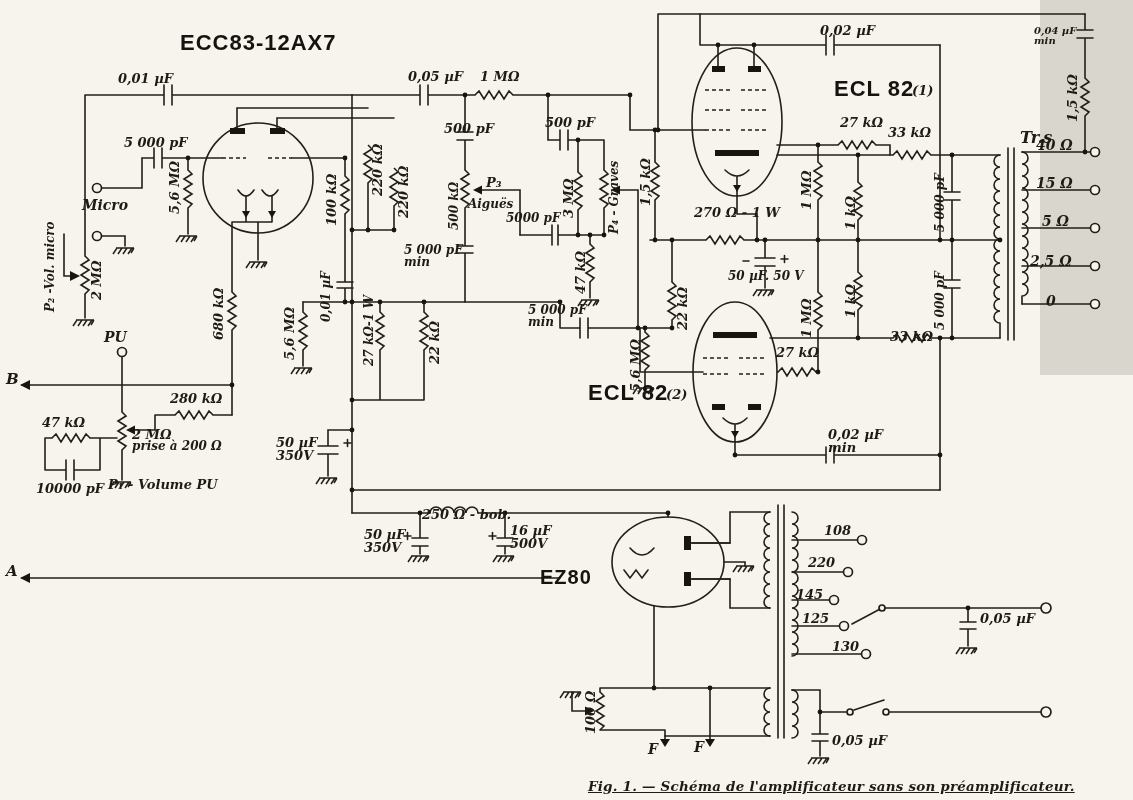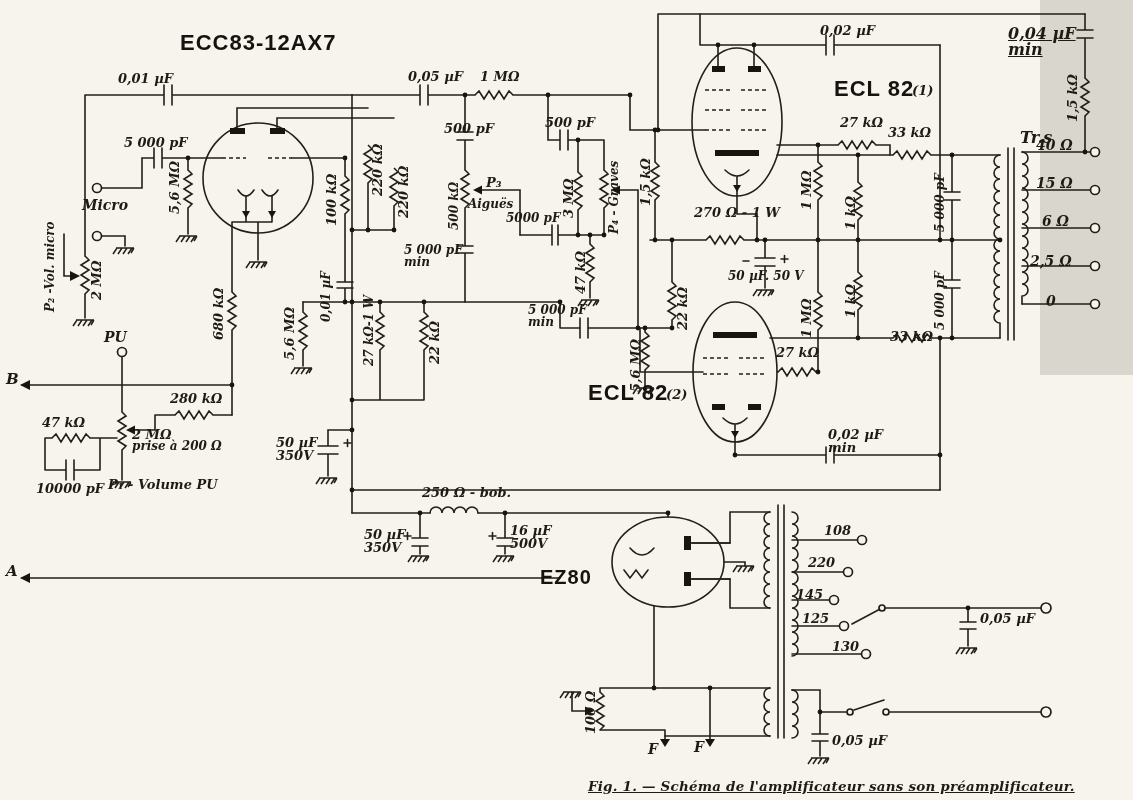--- a/index.html
+++ b/index.html
@@ -329,21 +329,21 @@
       <div class="lbl" style="left: 42px; top: 416px; font-size: 13px;">47 kΩ</div>
       <div class="lbl" style="left: 132px; top: 428px; font-size: 13px;">2 MΩ</div>
       <div class="lbl" style="left: 132px; top: 440px; font-size: 12px;">prise à 200 Ω</div>
       <div class="lbl" style="left: 108px; top: 478px; font-size: 13px;">P₁ - Volume PU</div>
       <div class="lbl" style="left: 36px; top: 482px; font-size: 13px;">10000 pF</div>
       <div class="lbl" style="left: 276px; top: 436px; font-size: 13px;">50 µF
 350V</div>
       <div class="lbl" style="left: 363px; top: 366px; font-size: 12px; transform: rotate(-90deg);">27 kΩ-1 W</div>
       <div class="lbl" style="left: 428px; top: 364px; font-size: 13px; transform: rotate(-90deg);">22 kΩ</div>
       <div class="lbl" style="left: 6px; top: 564px; font-size: 15px;">A</div>
-      <div class="lbl" style="left: 422px; top: 486px; font-size: 13px;">250 Ω - bob.</div>
+      <div class="lbl" style="left: 422px; top: 508px; font-size: 13px;">250 Ω - bob.</div>
       <div class="lbl" style="left: 364px; top: 528px; font-size: 13px;">50 µF
 350V</div>
       <div class="lbl" style="left: 510px; top: 524px; font-size: 13px;">16 µF
 500V</div>
       <div class="lbl title" style="left: 540px; top: 566px; font-size: 20px;">EZ80</div>
       <div class="lbl" style="left: 408px; top: 70px; font-size: 13px;">0,05 µF</div>
       <div class="lbl" style="left: 480px; top: 70px; font-size: 13px;">1 MΩ</div>
       <div class="lbl" style="left: 444px; top: 122px; font-size: 13px;">500 pF</div>
       <div class="lbl" style="left: 448px; top: 230px; font-size: 12px; transform: rotate(-90deg);">500 kΩ</div>
       <div class="lbl" style="left: 486px; top: 176px; font-size: 13px;">P₃</div>
@@ -373,26 +373,26 @@
       <div class="lbl" style="left: 800px; top: 338px; font-size: 13px; transform: rotate(-90deg);">1 MΩ</div>
       <div class="lbl" style="left: 776px; top: 346px; font-size: 13px;">27 kΩ</div>
       <div class="lbl" style="left: 890px; top: 330px; font-size: 13px;">33 kΩ</div>
       <div class="lbl title" style="left: 588px; top: 380px; font-size: 22px;">ECL 82</div>
       <div class="lbl" style="left: 666px; top: 388px; font-size: 13px;">(2)</div>
       <div class="lbl" style="left: 828px; top: 428px; font-size: 13px;">0,02 µF
 min</div>
       <div class="lbl" style="left: 934px; top: 232px; font-size: 12px; transform: rotate(-90deg);">5 000 pF</div>
       <div class="lbl" style="left: 934px; top: 330px; font-size: 12px; transform: rotate(-90deg);">5 000 pF</div>
       <div class="lbl" style="left: 1020px; top: 130px; font-size: 16px;">Tr.s</div>
-      <div class="lbl" style="left: 1008px; top: 26px; font-size: 16px; text-decoration: underline;">0,04 µF
+      <div class="lbl" style="left: 1034px; top: 26px; font-size: 10px;">0,04 µF
 min</div>
       <div class="lbl" style="left: 1066px; top: 122px; font-size: 13px; transform: rotate(-90deg);">1,5 kΩ</div>
       <div class="lbl" style="left: 1036px; top: 138px; font-size: 14px;">40 Ω</div>
       <div class="lbl" style="left: 1036px; top: 176px; font-size: 14px;">15 Ω</div>
-      <div class="lbl" style="left: 1042px; top: 214px; font-size: 14px;">6 Ω</div>
+      <div class="lbl" style="left: 1042px; top: 214px; font-size: 14px;">5 Ω</div>
       <div class="lbl" style="left: 1030px; top: 254px; font-size: 14px;">2,5 Ω</div>
       <div class="lbl" style="left: 1046px; top: 294px; font-size: 14px;">0</div>
       <div class="lbl" style="left: 824px; top: 524px; font-size: 13px;">108</div>
       <div class="lbl" style="left: 808px; top: 556px; font-size: 13px;">220</div>
       <div class="lbl" style="left: 796px; top: 588px; font-size: 13px;">145</div>
       <div class="lbl" style="left: 802px; top: 612px; font-size: 13px; font-style: italic;">125</div>
       <div class="lbl" style="left: 832px; top: 640px; font-size: 13px;">130</div>
       <div class="lbl" style="left: 980px; top: 612px; font-size: 13px;">0,05 µF</div>
       <div class="lbl" style="left: 584px; top: 734px; font-size: 13px; transform: rotate(-90deg);">100 Ω</div>
       <div class="lbl" style="left: 648px; top: 742px; font-size: 14px;">F</div>

